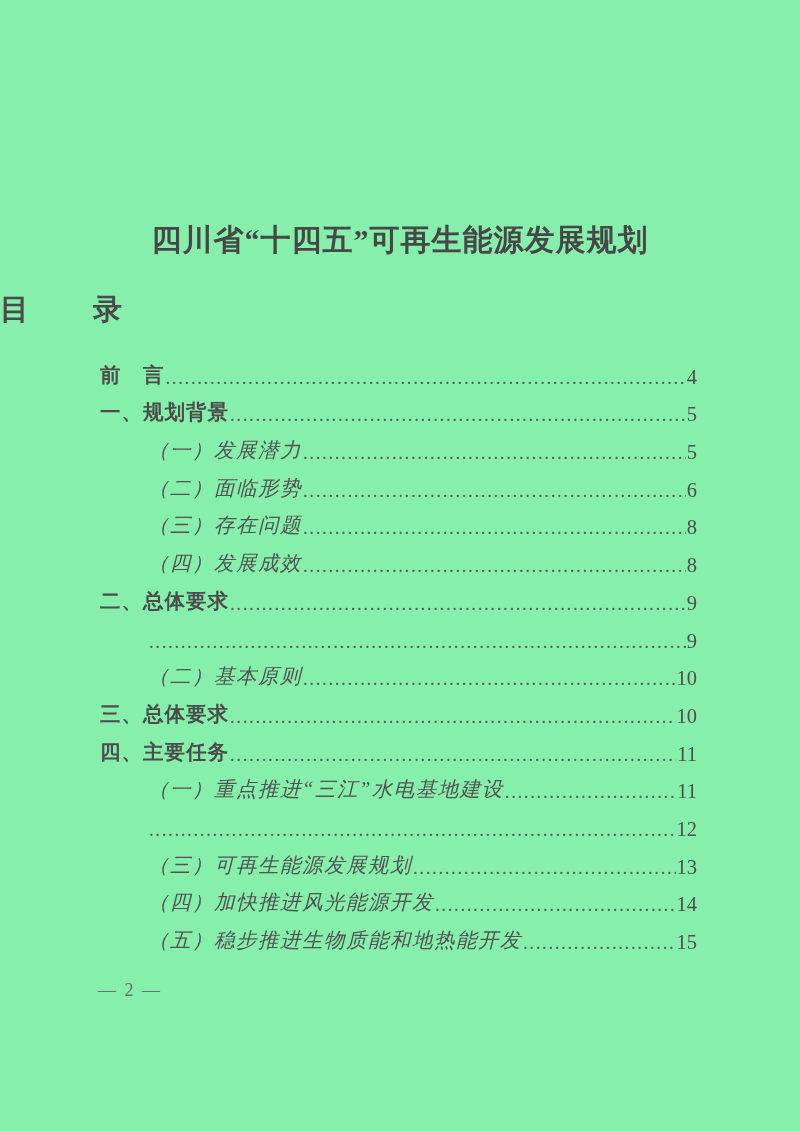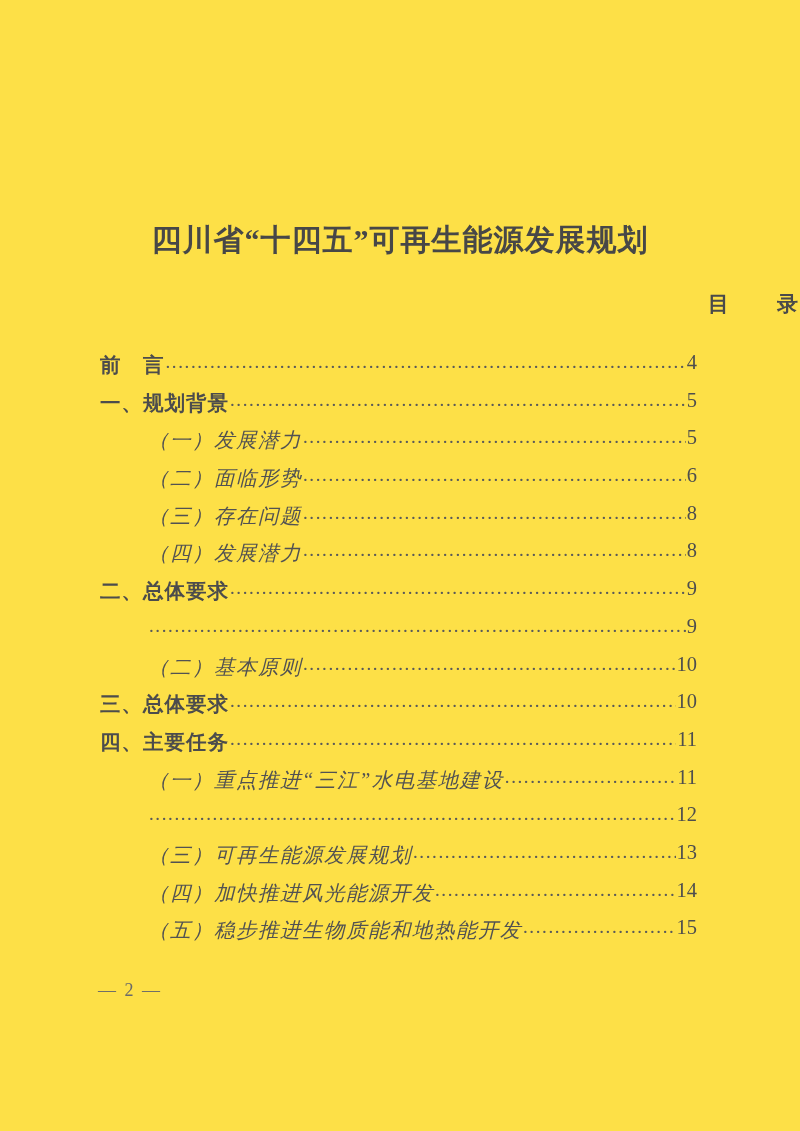--- a/index.html
+++ b/index.html
@@ -6,57 +6,57 @@
     margin: 0;
     padding: 0;
     background: #e8e8e8;
     font-family: "Liberation Serif", "DejaVu Serif", serif;
   }
   .page {
     position: relative;
     width: 800px;
     height: 1131px;
     margin: 0 auto;
-    background: #fde047;
+    background: #86efac;
     overflow: hidden;
     color: #4f4f4f;
   }
   .doc-title {
     position: absolute;
     top: 220px;
     left: 0;
     width: 100%;
     text-align: center;
     font-size: 30px;
     font-weight: bold;
     letter-spacing: 1px;
     color: #474747;
     font-family: "Liberation Serif", "DejaVu Serif", serif;
   }
   .toc-heading {
     position: absolute;
     top: 290px;
     left: 0;
     width: 100%;
-    text-align: right;
-    font-size: 21px;
+    text-align: left;
+    font-size: 29px;
     font-weight: bold;
     color: #4a4a4a;
     letter-spacing: 2px;
     font-family: "Liberation Serif", "DejaVu Serif", serif;
   }
   .toc-list {
     position: absolute;
     top: 351px;
     left: 100px;
     width: 597px;
   }
   .toc-row {
     display: flex;
-    align-items: flex-start;
+    align-items: flex-end;
     height: 37.7px;
     white-space: nowrap;
   }
   .toc-row .toc-label {
     flex: 0 0 auto;
     font-size: 20.5px;
   }
   .toc-row.top .toc-label {
     font-family: "Liberation Sans", "DejaVu Sans", sans-serif;
     font-weight: 600;
@@ -132,21 +132,21 @@
       <span class="toc-page">6</span>
     </div>
 
     <div class="toc-row sub">
       <span class="toc-label">（三）存在问题</span>
       <span class="toc-leader">................................................................................................................................................................</span>
       <span class="toc-page">8</span>
     </div>
 
     <div class="toc-row sub">
-      <span class="toc-label">（四）发展潜力</span>
+      <span class="toc-label">（四）发展成效</span>
       <span class="toc-leader">................................................................................................................................................................</span>
       <span class="toc-page">8</span>
     </div>
 
     <div class="toc-row top">
       <span class="toc-label">二、总体要求</span>
       <span class="toc-leader">................................................................................................................................................................</span>
       <span class="toc-page">9</span>
     </div>
 

